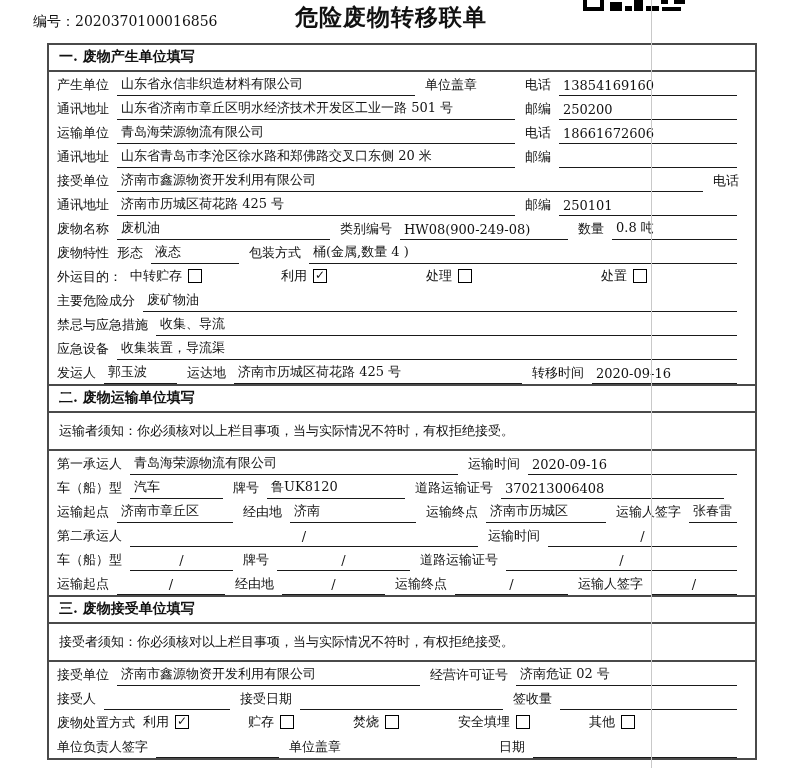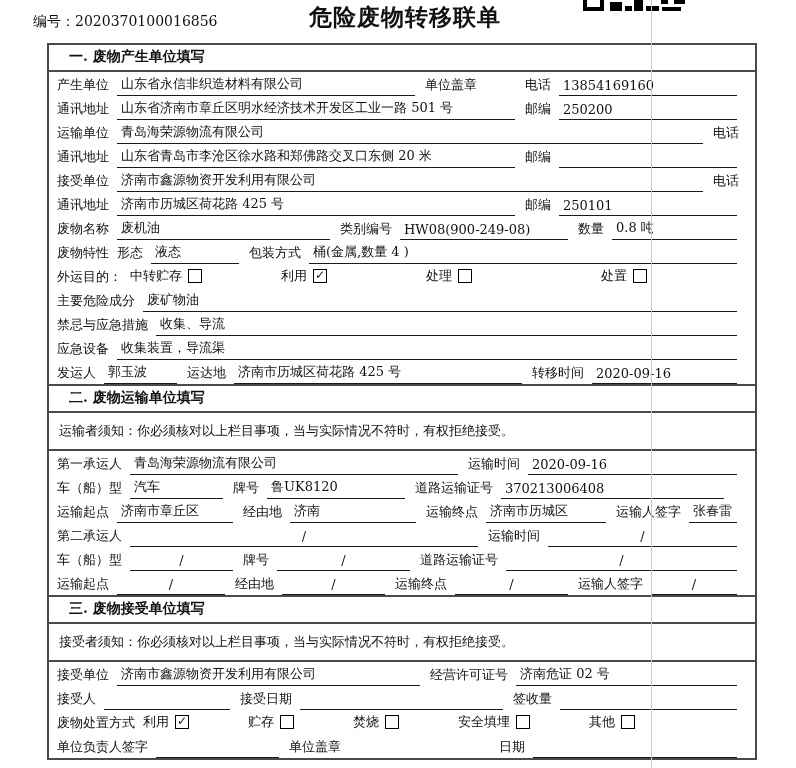--- a/index.html
+++ b/index.html
@@ -5,27 +5,27 @@
   html,body{margin:0;padding:0;}
   body{
     width:796px;height:768px;background:#fff;color:#111;position:relative;
     font-family:"DejaVu Serif","Liberation Serif",serif;font-size:13px;overflow:hidden;
   }
   .page{position:relative;width:653px;height:768px;}
   .page-edge{position:absolute;right:1px;top:0;height:100%;width:0;border-right:1px solid #c9c9c9;}
   
   .hdr{position:relative;height:43px;}
   .doc-num{position:absolute;left:33px;top:13px;font-size:14px;white-space:nowrap;}
-  .title{position:absolute;left:50px;width:710px;top:2px;text-align:center;
+  .title{position:absolute;left:36px;width:710px;top:2px;text-align:center;
          font-size:23px;font-weight:bold;letter-spacing:1px;}
   .qr{position:absolute;left:583px;top:0;}
   
   .form{border:2px solid #4a4a4a;margin-left:47px;width:706px;background:#fff;}
   .sec + .sec{border-top:2px solid #4a4a4a;}
-  .sec-h{padding:3px 20px 4px;border-bottom:2px solid #4a4a4a;font-weight:bold;font-size:14px;}
+  .sec-h{padding:3px 10px 4px;border-bottom:2px solid #4a4a4a;font-weight:bold;font-size:14px;}
   .notice{padding:9px 10px;border-bottom:2px solid #4a4a4a;}
   .row{display:flex;align-items:flex-end;height:24px;padding:0 8px;}
   .lbl{white-space:nowrap;margin-right:8px;padding-bottom:2px;}
   .txt{white-space:nowrap;margin-right:8px;padding-bottom:2px;}
   .fld{border-bottom:1px solid #1a1a1a;margin-right:10px;padding:0 4px 2px;
        white-space:nowrap;overflow:hidden;min-height:15px;}
   .fld.center{text-align:center;}
   .chk{display:flex;align-items:center;margin-right:24px;padding-bottom:3px;white-space:nowrap;}
   .box{width:12px;height:12px;border:1px solid #000;margin-left:6px;font-size:12px;
        line-height:11px;text-align:center;display:inline-block;font-family:"DejaVu Sans","Liberation Sans",sans-serif;}
@@ -69,20 +69,21 @@
         <div class="row">
           <span class="lbl">通讯地址</span>
           <span class="fld" style="flex: 1 1 0%;">山东省济南市章丘区明水经济技术开发区工业一路 501 号</span>
           <span class="lbl">邮编</span>
           <span class="fld" style="width: 170px; flex: 0 0 170px;">250200</span>
         </div>
         <div class="row">
           <span class="lbl">运输单位</span>
           <span class="fld" style="flex: 1 1 0%;">青岛海荣源物流有限公司</span>
           <span class="lbl">电话</span>
+          <span class="fld" style="width: 170px; flex: 0 0 170px;">18661672606</span>
         </div>
         <div class="row">
           <span class="lbl">通讯地址</span>
           <span class="fld" style="flex: 1 1 0%;">山东省青岛市李沧区徐水路和郑佛路交叉口东侧 20 米</span>
           <span class="lbl">邮编</span>
           <span class="fld" style="width: 170px; flex: 0 0 170px;"></span>
         </div>
         <div class="row">
           <span class="lbl">接受单位</span>
           <span class="fld" style="flex: 1 1 0%;">济南市鑫源物资开发利用有限公司</span>

